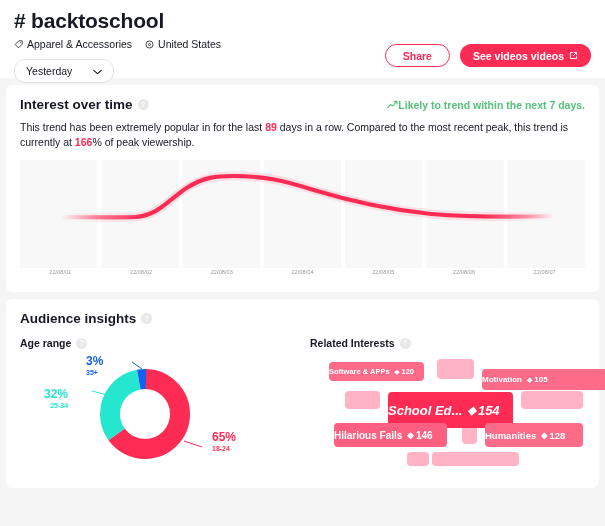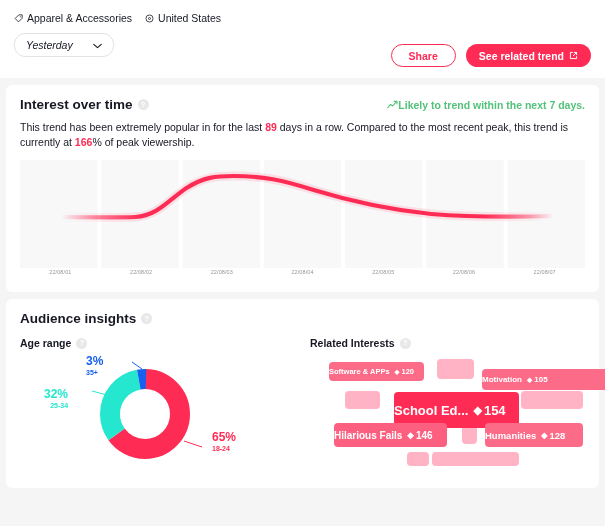--- a/index.html
+++ b/index.html
@@ -50,21 +50,20 @@
     border: 1px solid #e3e3e4;
     border-radius: 11px;
     background: #fff;
     display: flex;
     align-items: center;
     justify-content: space-between;
     padding: 0 11px;
     font-size: 10.5px;
     color: #161823;
     cursor: pointer;
-    font-style: italic;
   }
 
   .header-actions {
     position: absolute;
     right: 14px;
     top: 44px;
     display: flex;
     align-items: center;
     gap: 10px;
   }
@@ -213,20 +212,21 @@
     border-radius: 4px;
     background: #ffb3c4;
   }
 </style>
 </head>
 <body>
 
 <div class="page">
 
   <div class="header">
+    <div class="hashtag-title"># backtoschool</div>
 
     <div class="meta-row">
       <div class="meta-item">
         <span>
           <svg width="9" height="9" viewBox="0 0 16 16" fill="none" stroke="#161823" stroke-width="1.4">
             <path d="M8.5 1.5H14.5V7.5L8 14L2 8L8.5 1.5Z"></path>
             <circle cx="11.2" cy="4.8" r="0.9" fill="#161823" stroke="none"></circle>
           </svg>
         </span>
         <span>Apparel &amp; Accessories</span>
@@ -247,21 +247,21 @@
       <span>
         <svg width="9" height="6" viewBox="0 0 12 8" fill="none" stroke="#161823" stroke-width="1.5" stroke-linecap="round" stroke-linejoin="round">
           <path d="M1 1.8L6 6.2L11 1.8"></path>
         </svg>
       </span>
     </div>
 
     <div class="header-actions">
       <button class="btn-share">Share</button>
       <button class="btn-related">
-        <span>See related trend</span>
+        <span>See videos videos</span>
         <span>
           <svg width="9" height="9" viewBox="0 0 14 14" fill="none" stroke="#ffffff" stroke-width="1.5" stroke-linecap="round" stroke-linejoin="round">
             <path d="M5.2 2.2H2.2V11.8H11.8V8.8"></path>
             <path d="M8.2 2.2H11.8V5.8"></path>
             <path d="M11.8 2.2L6.8 7.2"></path>
           </svg>
         </span>
       </button>
     </div>
   </div>
@@ -381,21 +381,21 @@
             <div class="tag" style="left: 19px; top: 13px; width: 95px; height: 19px; background: rgb(252, 108, 137); font-size: 7.5px;">
               <span>Software &amp; APPs</span>
               <span class="drop" style="font-size: 6.375px;">◆</span>
               <span>120</span>
             </div>
             <div class="tag" style="left: 172px; top: 20px; width: 134px; height: 21px; background: rgb(252, 108, 137); font-size: 8px;">
               <span>Motivation</span>
               <span class="drop" style="font-size: 6.8px;">◆</span>
               <span>105</span>
             </div>
-            <div class="tag" style="left: 84px; top: 43px; width: 125px; height: 36px; background: rgb(254, 44, 85); font-size: 13px;">
+            <div class="tag" style="left: 78px; top: 43px; width: 125px; height: 36px; background: rgb(254, 44, 85); font-size: 13px; font-style: italic;">
               <span>School Ed...</span>
               <span class="drop" style="font-size: 11.05px;">◆</span>
               <span>154</span>
             </div>
             <div class="tag" style="left: 24px; top: 74px; width: 113px; height: 24px; background: rgb(252, 95, 128); font-size: 10px;">
               <span>Hilarious Fails</span>
               <span class="drop" style="font-size: 8.5px;">◆</span>
               <span>146</span>
             </div>
             <div class="tag" style="left: 175px; top: 74px; width: 98px; height: 24px; background: rgb(252, 108, 137); font-size: 9.5px;">

